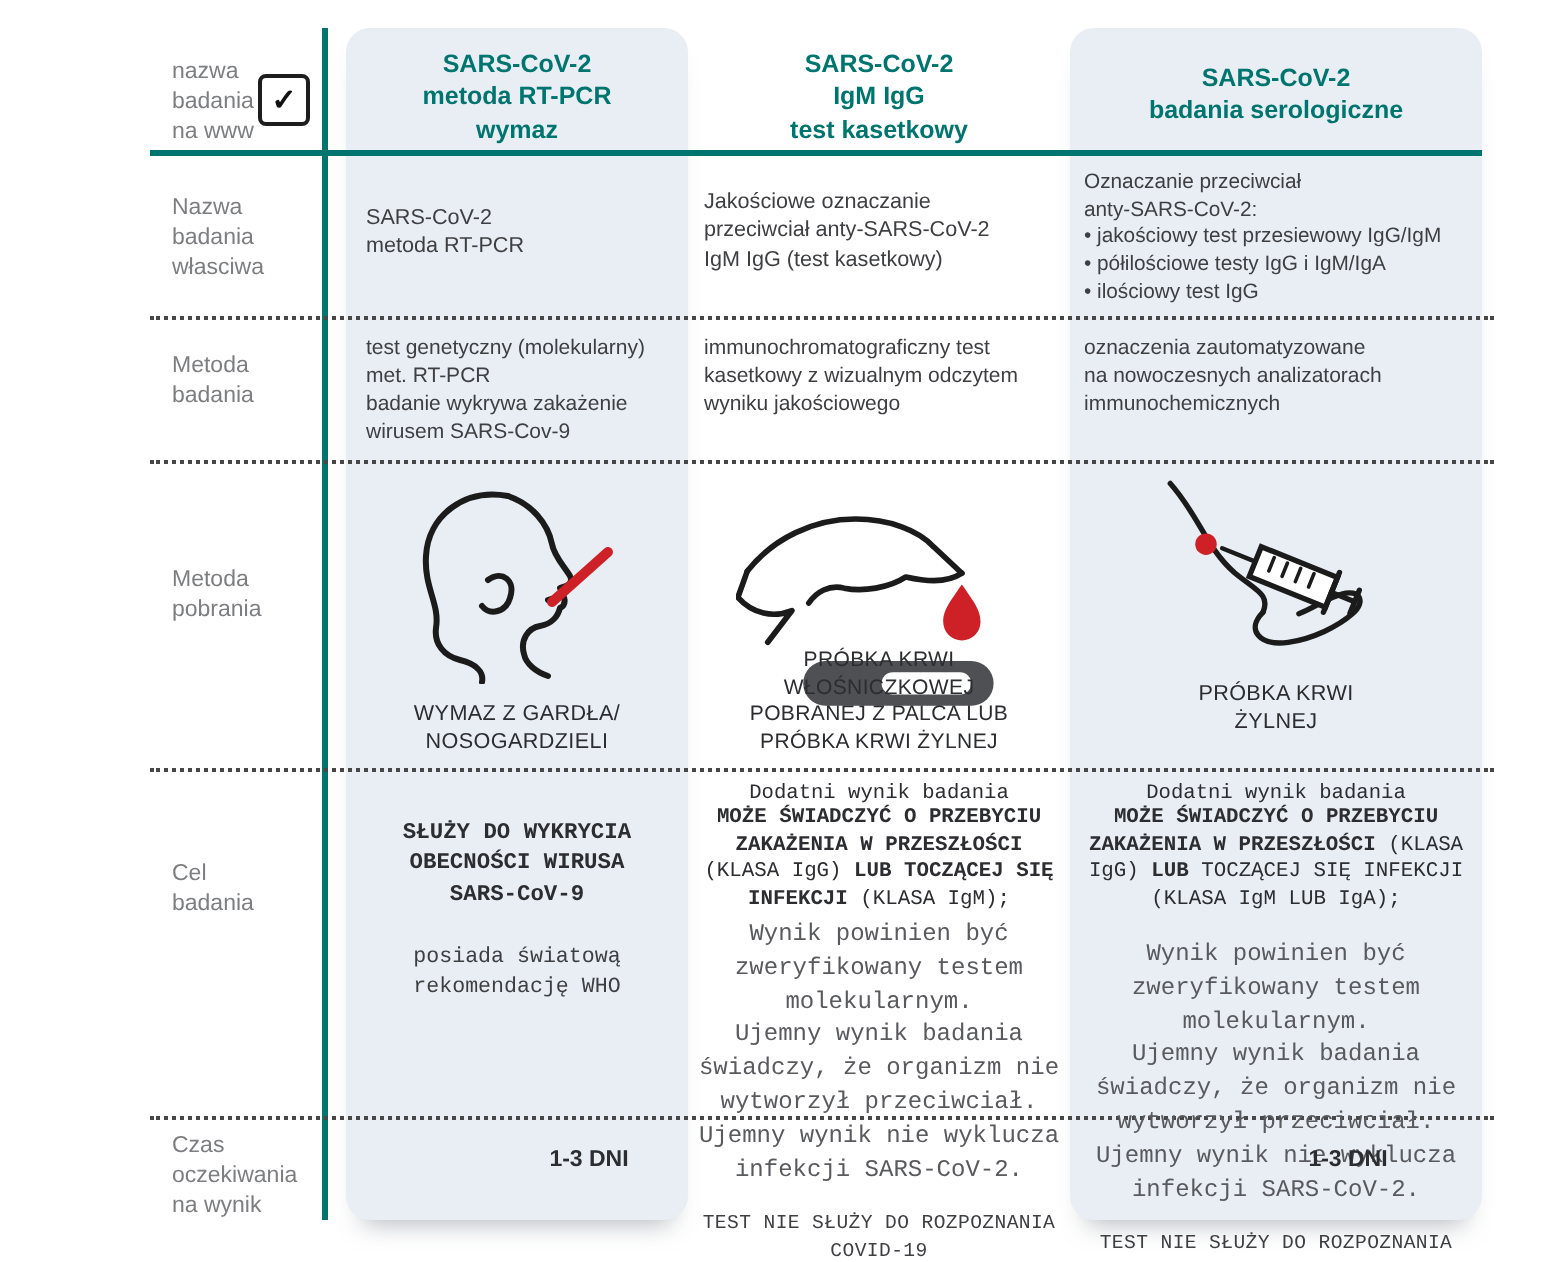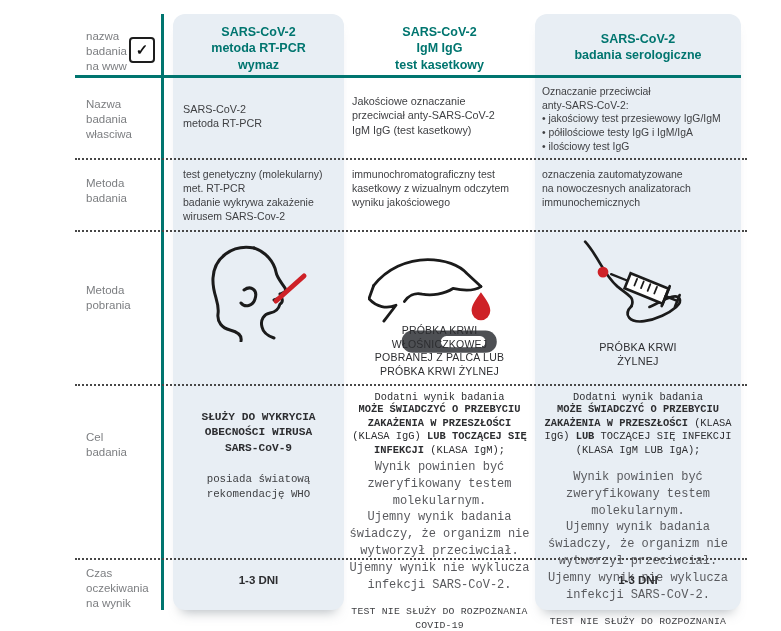--- a/index.html
+++ b/index.html
@@ -52,21 +52,21 @@
   #p3{left:538px;width:200px;top:391px;}
   .p-title{font-weight:bold;font-size:11.2px;line-height:1.38;color:#2C2D30;}
   .p-note{font-size:10.8px;line-height:1.35;margin-top:16px;color:#3E3F42;}
   .p-intro{font-size:10.3px;color:#2C2D30;}
   .p-main{font-size:10.4px;line-height:1.3;color:#2C2D30;}
   .p-main strong{font-weight:bold;}
   .p-notes{font-size:12px;line-height:1.4;color:#595A5E;margin-top:2px;}
   .p-notes-gap{margin-top:12px;}
   .p-footer{font-size:9.8px;line-height:1.35;color:#3E3F42;margin-top:12px;letter-spacing:.2px;}
   
-  .time{font-weight:bold;font-size:11.5px;text-align:center;color:#2C2D30;}
+  .time{font-weight:bold;font-size:11.5px;text-align:center;color:#2C2D30;margin-left:36px;}
   #t1{left:173px;width:171px;top:574px;}
   #t2{left:344px;width:191px;top:574px;}
   #t3{left:535px;width:206px;top:574px;}
   svg{display:block;}
 </style>
 </head>
 <body>
 
 <div class="sheet">
 
@@ -116,21 +116,21 @@
 IgM IgG (test kasetkowy)</div>
   <div class="cell bodytxt pre" id="n3">Oznaczanie przeciwciał
 anty-SARS-CoV-2:
 • jakościowy test przesiewowy IgG/IgM
 • półilościowe testy IgG i IgM/IgA
 • ilościowy test IgG</div>
 
   <div class="cell bodytxt pre" id="m1">test genetyczny (molekularny)
 met. RT-PCR
 badanie wykrywa zakażenie
-wirusem SARS-Cov-2</div>
+wirusem SARS-Cov-9</div>
   <div class="cell bodytxt pre" id="m2">immunochromatograficzny test
 kasetkowy z wizualnym odczytem
 wyniku jakościowego</div>
   <div class="cell bodytxt pre" id="m3">oznaczenia zautomatyzowane
 na nowoczesnych analizatorach
 immunochemicznych</div>
 
   <div class="iconwrap" id="i1">
     <svg width="120" height="100" viewBox="0 0 120 100">
       <g stroke="#1b1b1b" stroke-width="3" fill="none" stroke-linecap="round" stroke-linejoin="round">
@@ -165,20 +165,22 @@
         <line x1="34" y1="56" x2="54" y2="56" stroke-width="2.5"></line>
         <rect x="54" y="47" width="46" height="18" fill="#ffffff" stroke-width="3"></rect>
         <path d="M63,50 V58 M71,50 V58 M79,50 V58 M87,50 V58" stroke-width="2"></path>
         <line x1="100" y1="44" x2="100" y2="68" stroke-width="3"></line>
         <line x1="100" y1="56" x2="114" y2="56" stroke-width="3"></line>
         <line x1="114" y1="49" x2="114" y2="63" stroke-width="3"></line>
       </g>
     </svg>
   </div>
 
+  <div class="cell caption pre" id="cap1">WYMAZ Z GARDŁA/
+NOSOGARDZIELI</div>
   <div class="cell caption pre" id="cap2">PRÓBKA KRWI
 WŁOŚNICZKOWEJ
 POBRANEJ Z PALCA LUB
 PRÓBKA KRWI ŻYLNEJ</div>
   <div class="cell caption pre" id="cap3">PRÓBKA KRWI
 ŻYLNEJ</div>
 
   <div class="cell purpose" id="p1">
     <div class="p-title pre">SŁUŻY DO WYKRYCIA
 OBECNOŚCI WIRUSA

